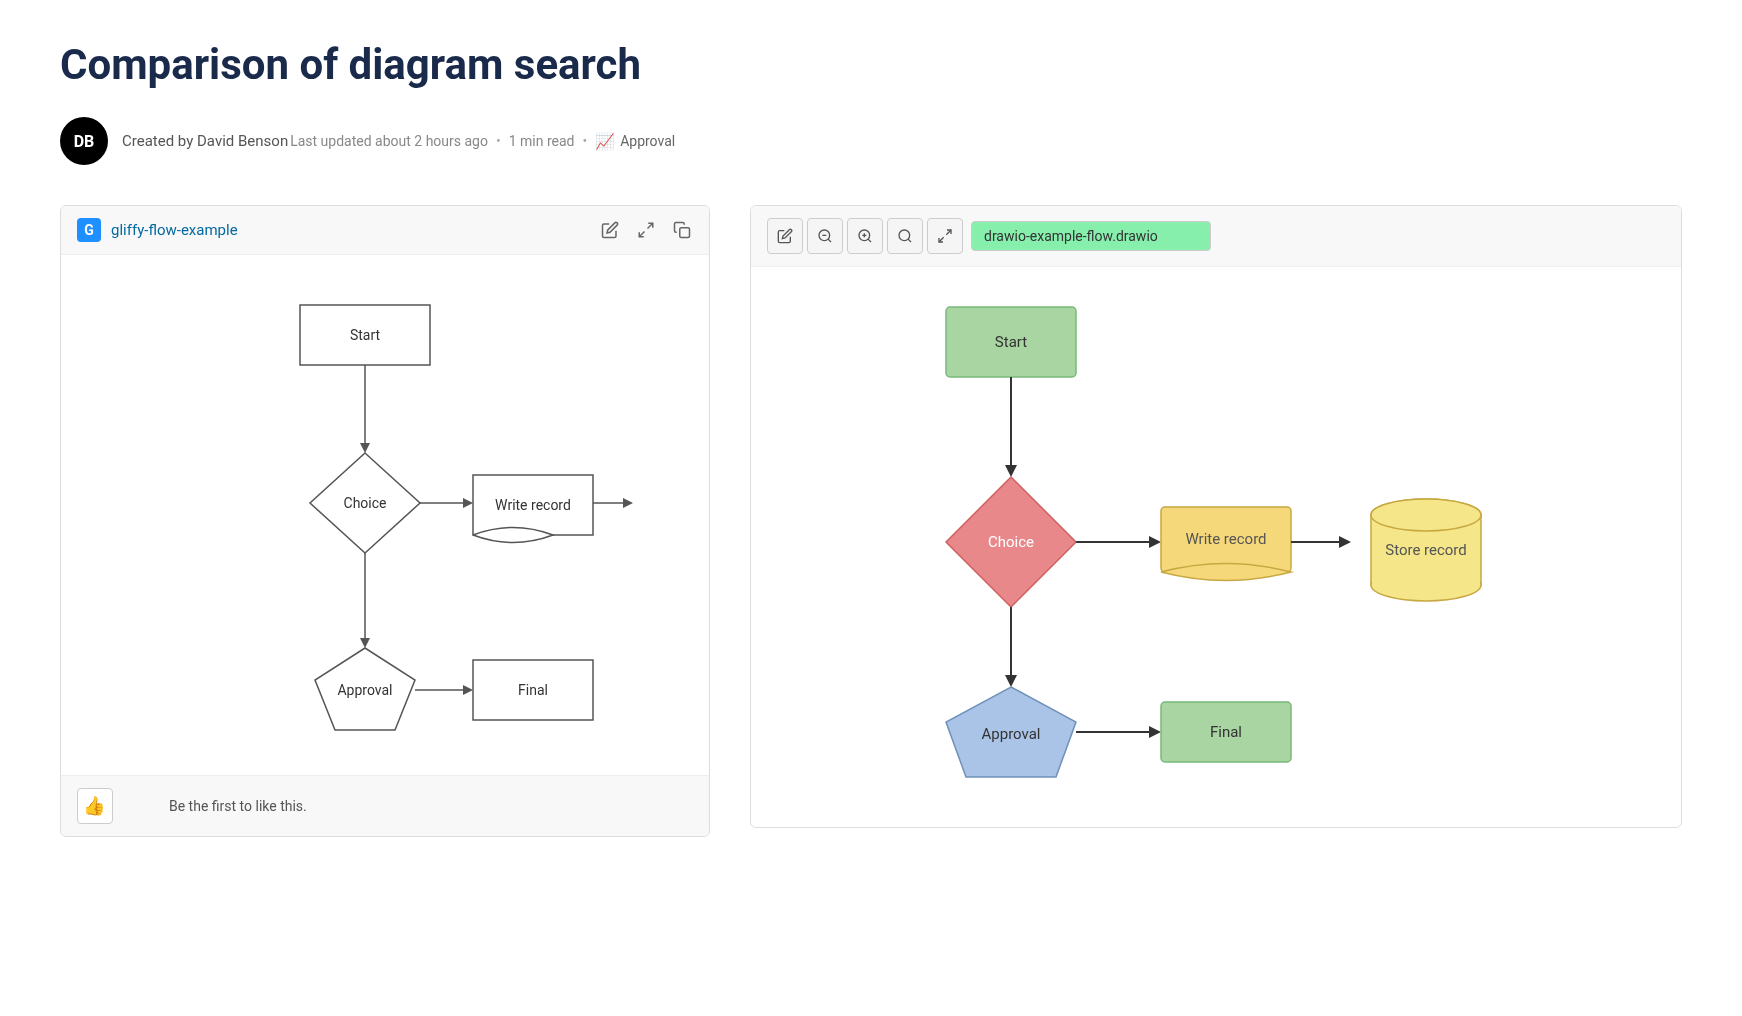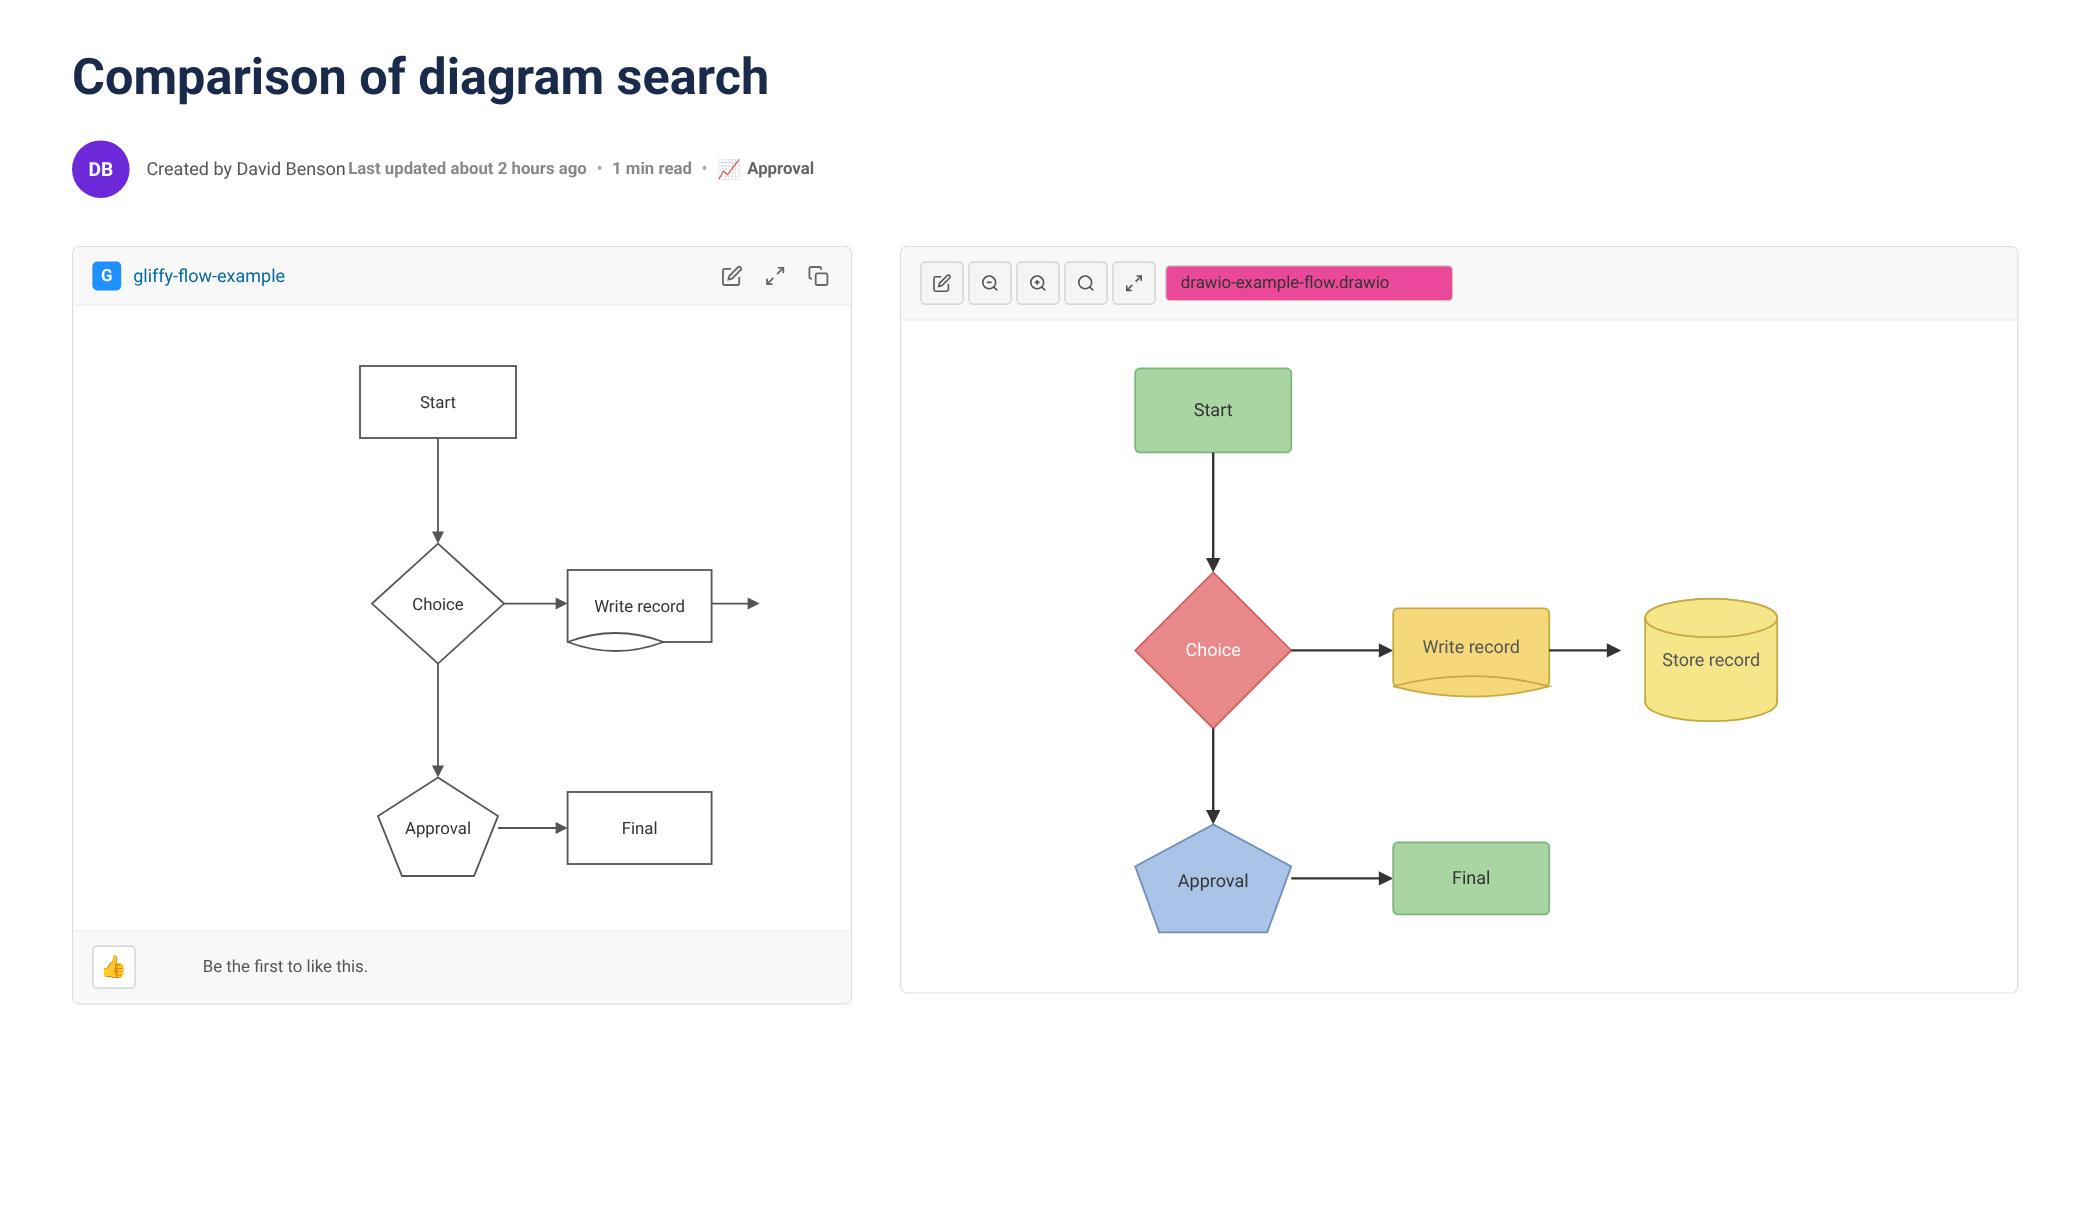--- a/index.html
+++ b/index.html
@@ -21,21 +21,21 @@
       display: flex;
       align-items: center;
       gap: 14px;
       margin-bottom: 40px;
     }
 
     .avatar {
       width: 48px;
       height: 48px;
       border-radius: 50%;
-      background: #6d28d9;
+      background: #000000;
       color: #fff;
       font-weight: 700;
       font-size: 16px;
       display: flex;
       align-items: center;
       justify-content: center;
       flex-shrink: 0;
     }
 
     .author-meta {
@@ -48,21 +48,20 @@
       font-size: 15px;
       color: #555;
     }
 
     .meta-line {
       font-size: 14px;
       color: #888;
       display: flex;
       align-items: center;
       gap: 8px;
-      font-weight: bold;
     }
 
     .meta-dot {
       color: #aaa;
     }
 
     .analytics-link {
       display: flex;
       align-items: center;
       gap: 5px;
@@ -173,21 +172,21 @@
       font-size: 16px;
       color: #555;
     }
 
     .drawio-filename-box {
       border: 1px solid #ccc;
       border-radius: 4px;
       padding: 6px 12px;
       font-size: 14px;
       color: #333;
-      background: #ec4899;
+      background: #86efac;
       min-width: 240px;
     }
 
     
     .diagram-canvas {
       padding: 20px;
       min-height: 520px;
       position: relative;
       display: flex;
       align-items: flex-end;

